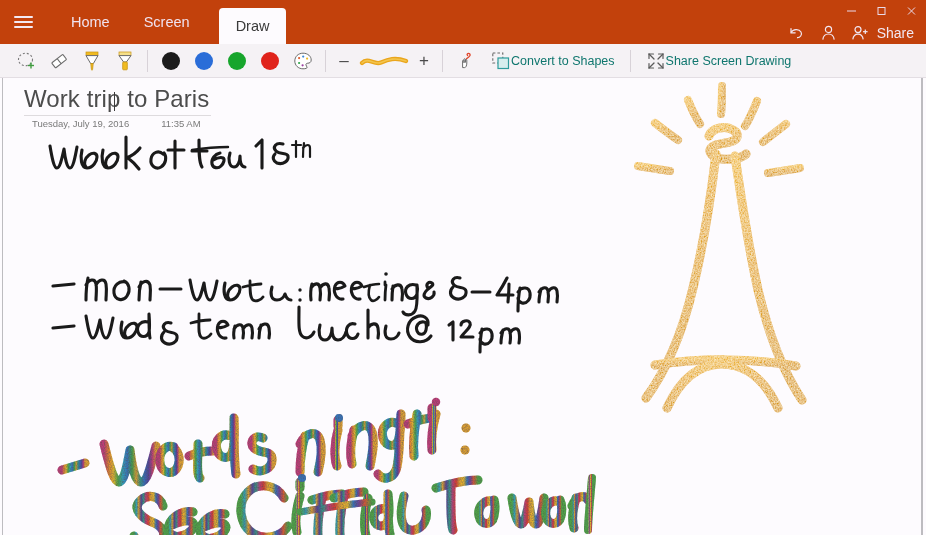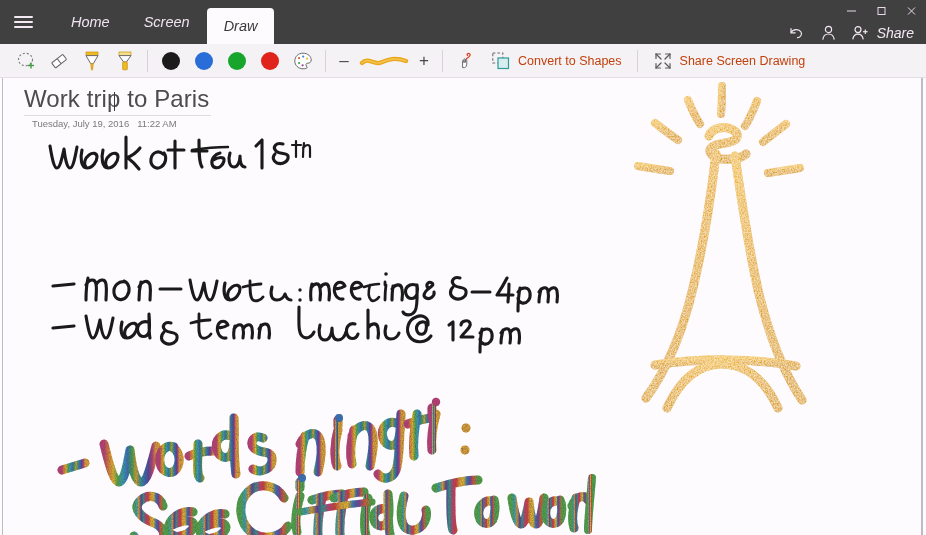--- a/index.html
+++ b/index.html
@@ -25,21 +25,21 @@
   .hamburger .bars i { display: block; height: 2px; background: #f3e9f3; margin: 3px 0; border-radius: 1px; }
 
   .tabs { display: flex; align-items: flex-end; height: 44px; margin-left: 8px; }
   .tab {
     height: 44px; padding: 0 17px; display: flex; align-items: center; justify-content: center;
     color: #f0e3f0; font-size: 14.5px; cursor: pointer; white-space: nowrap;
   }
   .tab.active {
     background: #fdfbfe; color: #3a3a3a;
     border-top-left-radius: 4px; border-top-right-radius: 4px;
-    height: 36px; margin-bottom: 0;
+    height: 36px; margin-bottom: 0; margin-left: 12px;
   }
 
   .titleright {
     position: absolute; right: 0; top: 0; width: 300px; height: 44px;
   }
   .wincontrols { position: absolute; right: 0; top: 0; display: flex; }
   .wc { width: 30px; height: 21px; display:flex; align-items:center; justify-content:center; cursor: pointer; }
   .wc svg { display:block; }
 
   .rightactions { position: absolute; right: 4px; top: 22px; display: flex; align-items: center; height: 22px; }
@@ -56,45 +56,45 @@
   .sep { width: 1px; height: 22px; background: #d8d2d8; margin: 0 6px; }
   .tool {
     width: 33px; height: 30px; display: flex; align-items: center; justify-content: center;
     cursor: pointer; border-radius: 2px;
   }
   .swatch { width: 33px; height: 30px; display: flex; align-items: center; justify-content: center; cursor: pointer; }
   .dot { width: 18px; height: 18px; border-radius: 50%; }
   .thick { display: flex; align-items: center; gap: 2px; }
   .pm { width: 24px; height: 28px; display:flex; align-items:center; justify-content:center; color:#4a4a4a; font-size:17px; cursor:pointer; }
   .ribbonbtn {
-    display: flex; align-items: center; gap: 7px; height: 30px; padding: 0 9px;
-    font-size: 12.5px; color: #c2410c; cursor: pointer; border-radius: 2px; white-space: nowrap;
+    display: flex; align-items: center; gap: 0; height: 30px; padding: 0 9px;
+    font-size: 12.5px; color: #0f766e; cursor: pointer; border-radius: 2px; white-space: nowrap;
   }
 
   
   .page { position: absolute; left: 0; top: 78px; width: 926px; height: 457px; background: #fdfbfe; overflow: hidden; }
   .leftedge { position: absolute; left: 2px; top: 0; width: 1px; height: 457px; background: #bdbcc0; }
   .rightedge { position: absolute; right: 3px; top: 0; width: 2px; height: 457px; background: #bdbcc0; }
 
   .pagetitle {
     position: absolute; left: 24px; top: 7px;
     font-size: 24px; color: #4c4c4c; font-weight: 400; letter-spacing: 0.1px;
   }
   .caret { position:absolute; left: 114px; top: 14px; width:1px; height:19px; background:#3b3b3b; }
   .titlerule { position: absolute; left: 24px; top: 37px; width: 187px; height: 1px; background: #dedbde; }
-  .pagemeta { position: absolute; left: 32px; top: 40px; display: flex; gap: 8px; font-size: 9.5px; color: #7a7a7a; }
+  .pagemeta { position: absolute; left: 32px; top: 40px; display: flex; gap: 32px; font-size: 9.5px; color: #7a7a7a; }
 
   .canvas { position:absolute; left:0; top:0; width:926px; height:457px; pointer-events:none; }
 </style>
 </head>
 <body style="background: rgb(253, 251, 254);">
 
 <div id="app">
 
-  <div class="titlebar" style="background: #404040; font-style: italic;">
+  <div class="titlebar" style="background: #c2410c;">
 
     <div class="hamburger">
       <span class="bars">
           <i></i>
           <i></i>
           <i></i>
         </span>
     </div>
 
     <div class="tabs">
@@ -277,21 +277,21 @@
 
   <div class="page">
     <div class="leftedge"></div>
     <div class="rightedge"></div>
 
     <div class="pagetitle">Work trip to Paris</div>
     <div class="caret"></div>
     <div class="titlerule"></div>
     <div class="pagemeta">
       <span>Tuesday, July 19, 2016</span>
-      <span>11:22 AM</span>
+      <span>11:35 AM</span>
     </div>
 
     <svg class="canvas" viewBox="0 0 926 457">
       <defs>
         <filter id="glitter" x="-20%" y="-20%" width="140%" height="140%">
           <feTurbulence type="fractalNoise" baseFrequency="0.85" numOctaves="3" result="n"></feTurbulence>
           <feColorMatrix in="n" type="matrix" values="0 0 0 0 0.08  0 0 0 0 0.08  0 0 0 0 0.08  0 0 0 -1.15 0.93" result="spk"></feColorMatrix>
           <feComposite in="spk" in2="SourceGraphic" operator="in" result="spkin"></feComposite>
           <feMerge>
               <feMergeNode in="SourceGraphic"></feMergeNode>

